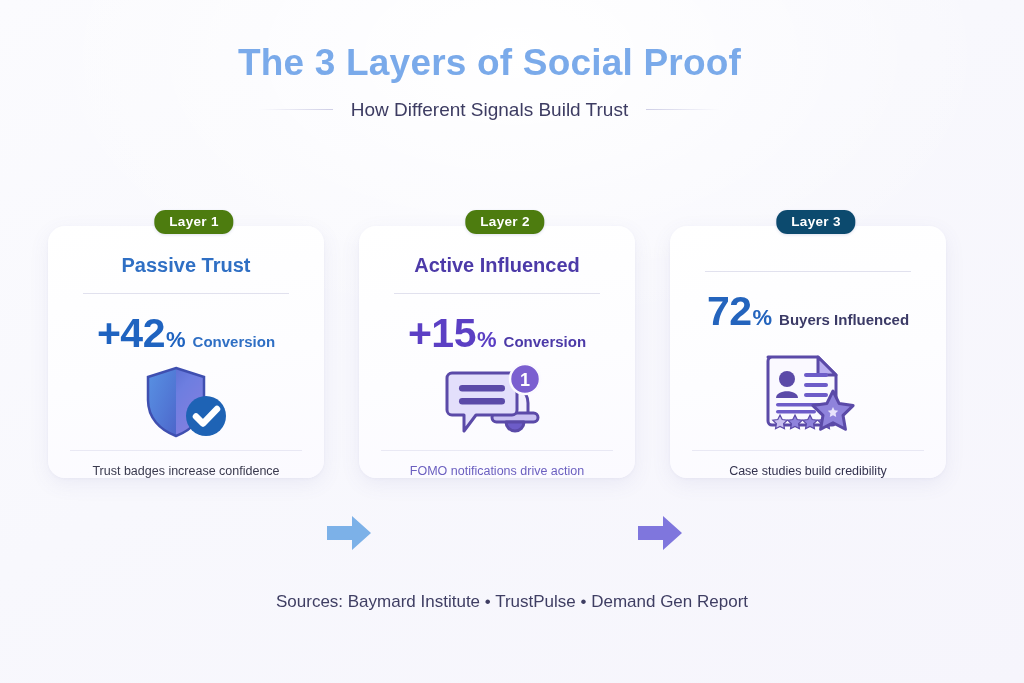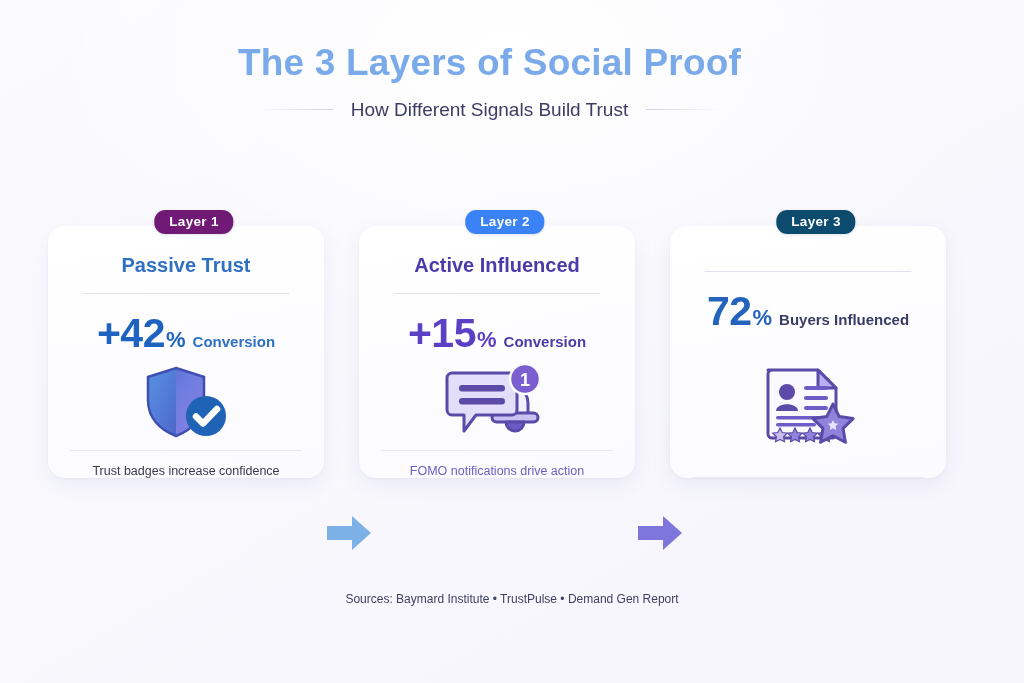--- a/index.html
+++ b/index.html
@@ -180,21 +180,21 @@
   .arrow.a1 { left: 325px; }
   .arrow.a2 { left: 636px; }
 
   
   .footer {
     position: absolute;
     top: 592px;
     left: 0;
     width: 1024px;
     text-align: center;
-    font-size: 12px;
+    font-size: 17px;
     color: #3f3e63;
   }
 </style>
 </head>
 <body>
 
 <div class="page">
 
   <div class="header">
     <div class="main-title">The 3 Layers of Social Proof</div>
@@ -213,21 +213,21 @@
       </svg>
     </div>
 
     <div class="arrow a2">
       <svg width="48" height="40" viewBox="0 0 48 40">
         <path d="M2 13 H27 V3 L46 20 L27 37 V27 H2 Z" fill="#7f76dd"></path>
       </svg>
     </div>
 
     <div class="card-wrap c1">
-      <div class="badge" style="background:#701a75;">Layer 1</div>
+      <div class="badge" style="background:#4d7c0f;">Layer 1</div>
       <div class="card">
         <div class="card-title" style="color:#2f6fc4;">Passive Trust</div>
         <div class="card-divider"></div>
         <div class="stat">
           <span class="stat-num" style="color:#1f63c0;">+42</span>
           <span class="stat-pct" style="color:#1f63c0;">%</span>
           <span class="stat-label" style="color:#2f6fc4;">Conversion</span>
         </div>
         <div class="icon-area">
           <span>
@@ -250,21 +250,21 @@
               <path d="M56 52.5 L63 59.5 L77 45" fill="none" stroke="#ffffff" stroke-width="6.5" stroke-linecap="round" stroke-linejoin="round"></path>
             </svg>
           </span>
         </div>
         <div class="card-footer-divider"></div>
         <div class="caption" style="color:#3a3a4e;">Trust badges increase confidence</div>
       </div>
     </div>
 
     <div class="card-wrap c2">
-      <div class="badge" style="background:#3b82f6;">Layer 2</div>
+      <div class="badge" style="background:#4d7c0f;">Layer 2</div>
       <div class="card">
         <div class="card-title" style="color:#4c3aa8;">Active Influenced</div>
         <div class="card-divider"></div>
         <div class="stat">
           <span class="stat-num" style="color:#5b3fc4;">+15</span>
           <span class="stat-pct" style="color:#5b3fc4;">%</span>
           <span class="stat-label" style="color:#4c3aa8;">Conversion</span>
         </div>
         <div class="icon-area">
           <span>
@@ -320,20 +320,21 @@
                 <path d="M50 64 l2.2 4.5 5 0.7 -3.6 3.5 0.85 5 -4.45 -2.35 -4.45 2.35 0.85 -5 -3.6 -3.5 5 -0.7 Z"></path>
                 <path d="M65 64 l2.2 4.5 5 0.7 -3.6 3.5 0.85 5 -4.45 -2.35 -4.45 2.35 0.85 -5 -3.6 -3.5 5 -0.7 Z"></path>
               </g>
 
               <path d="M73 40 l6.2 12.6 13.9 2 -10.05 9.8 2.37 13.85 -12.42 -6.53 -12.42 6.53 2.37 -13.85 -10.05 -9.8 13.9 -2 Z" fill="#8f83dc" stroke="#5b4aa8" stroke-width="3" stroke-linejoin="round"></path>
               <path d="M73 56 l1.6 3.3 3.6 0.5 -2.6 2.5 0.6 3.6 -3.2 -1.7 -3.2 1.7 0.6 -3.6 -2.6 -2.5 3.6 -0.5 Z" fill="#e8e4fb"></path>
             </svg>
           </span>
         </div>
         <div class="card-footer-divider"></div>
+        <div class="caption" style="color:#34334f;">Case studies build credibility</div>
       </div>
     </div>
 
   </div>
 
   <div class="footer">Sources: Baymard Institute • TrustPulse • Demand Gen Report</div>
 
 </div>
 
 </body></html>

